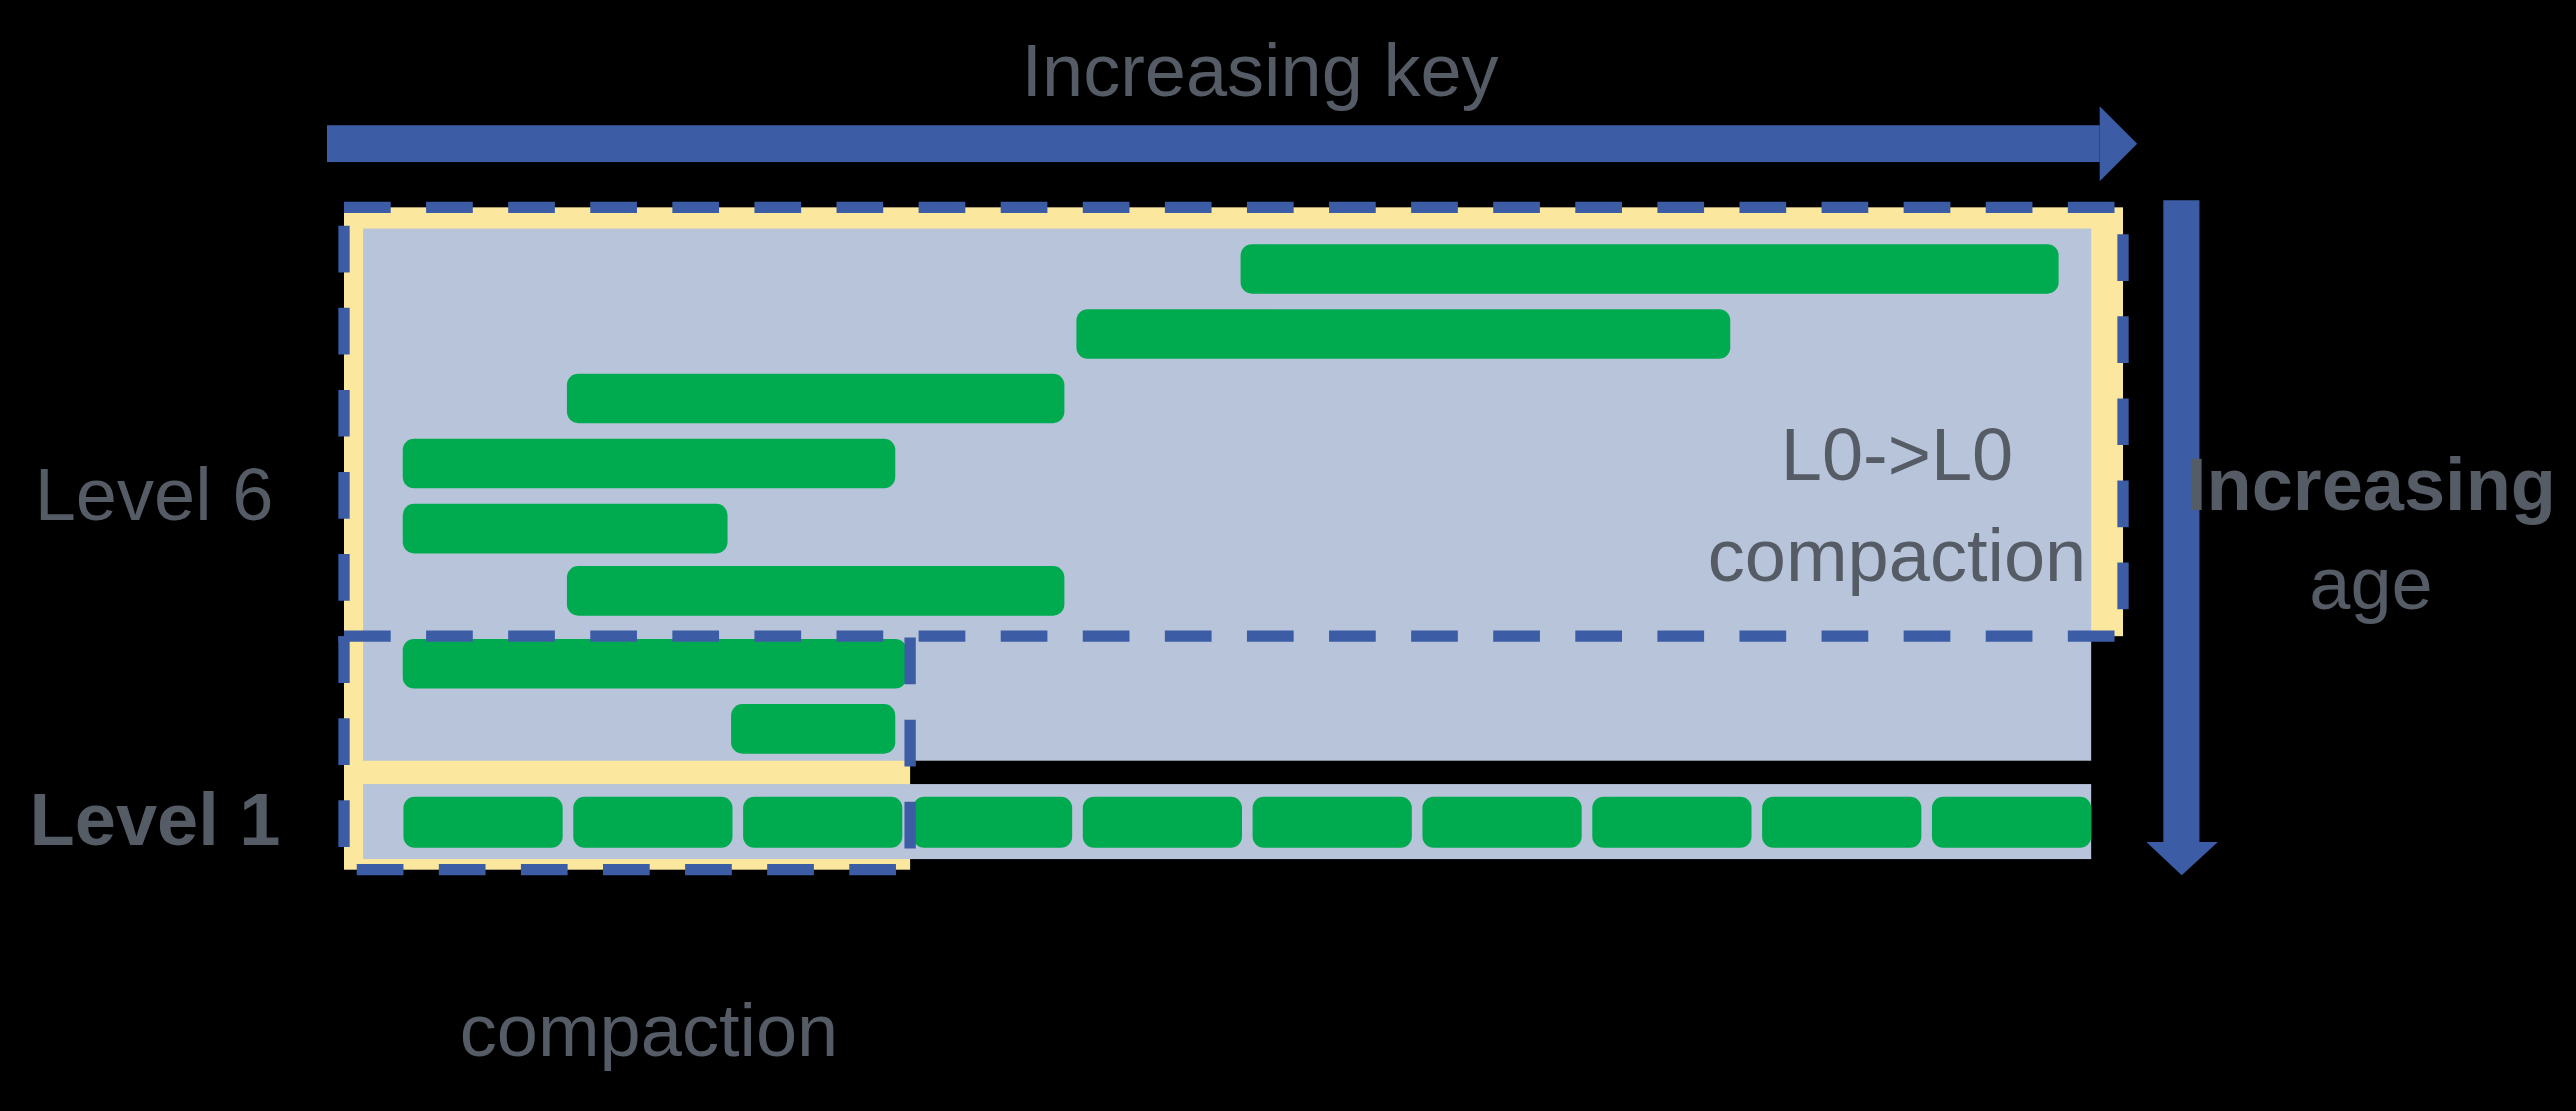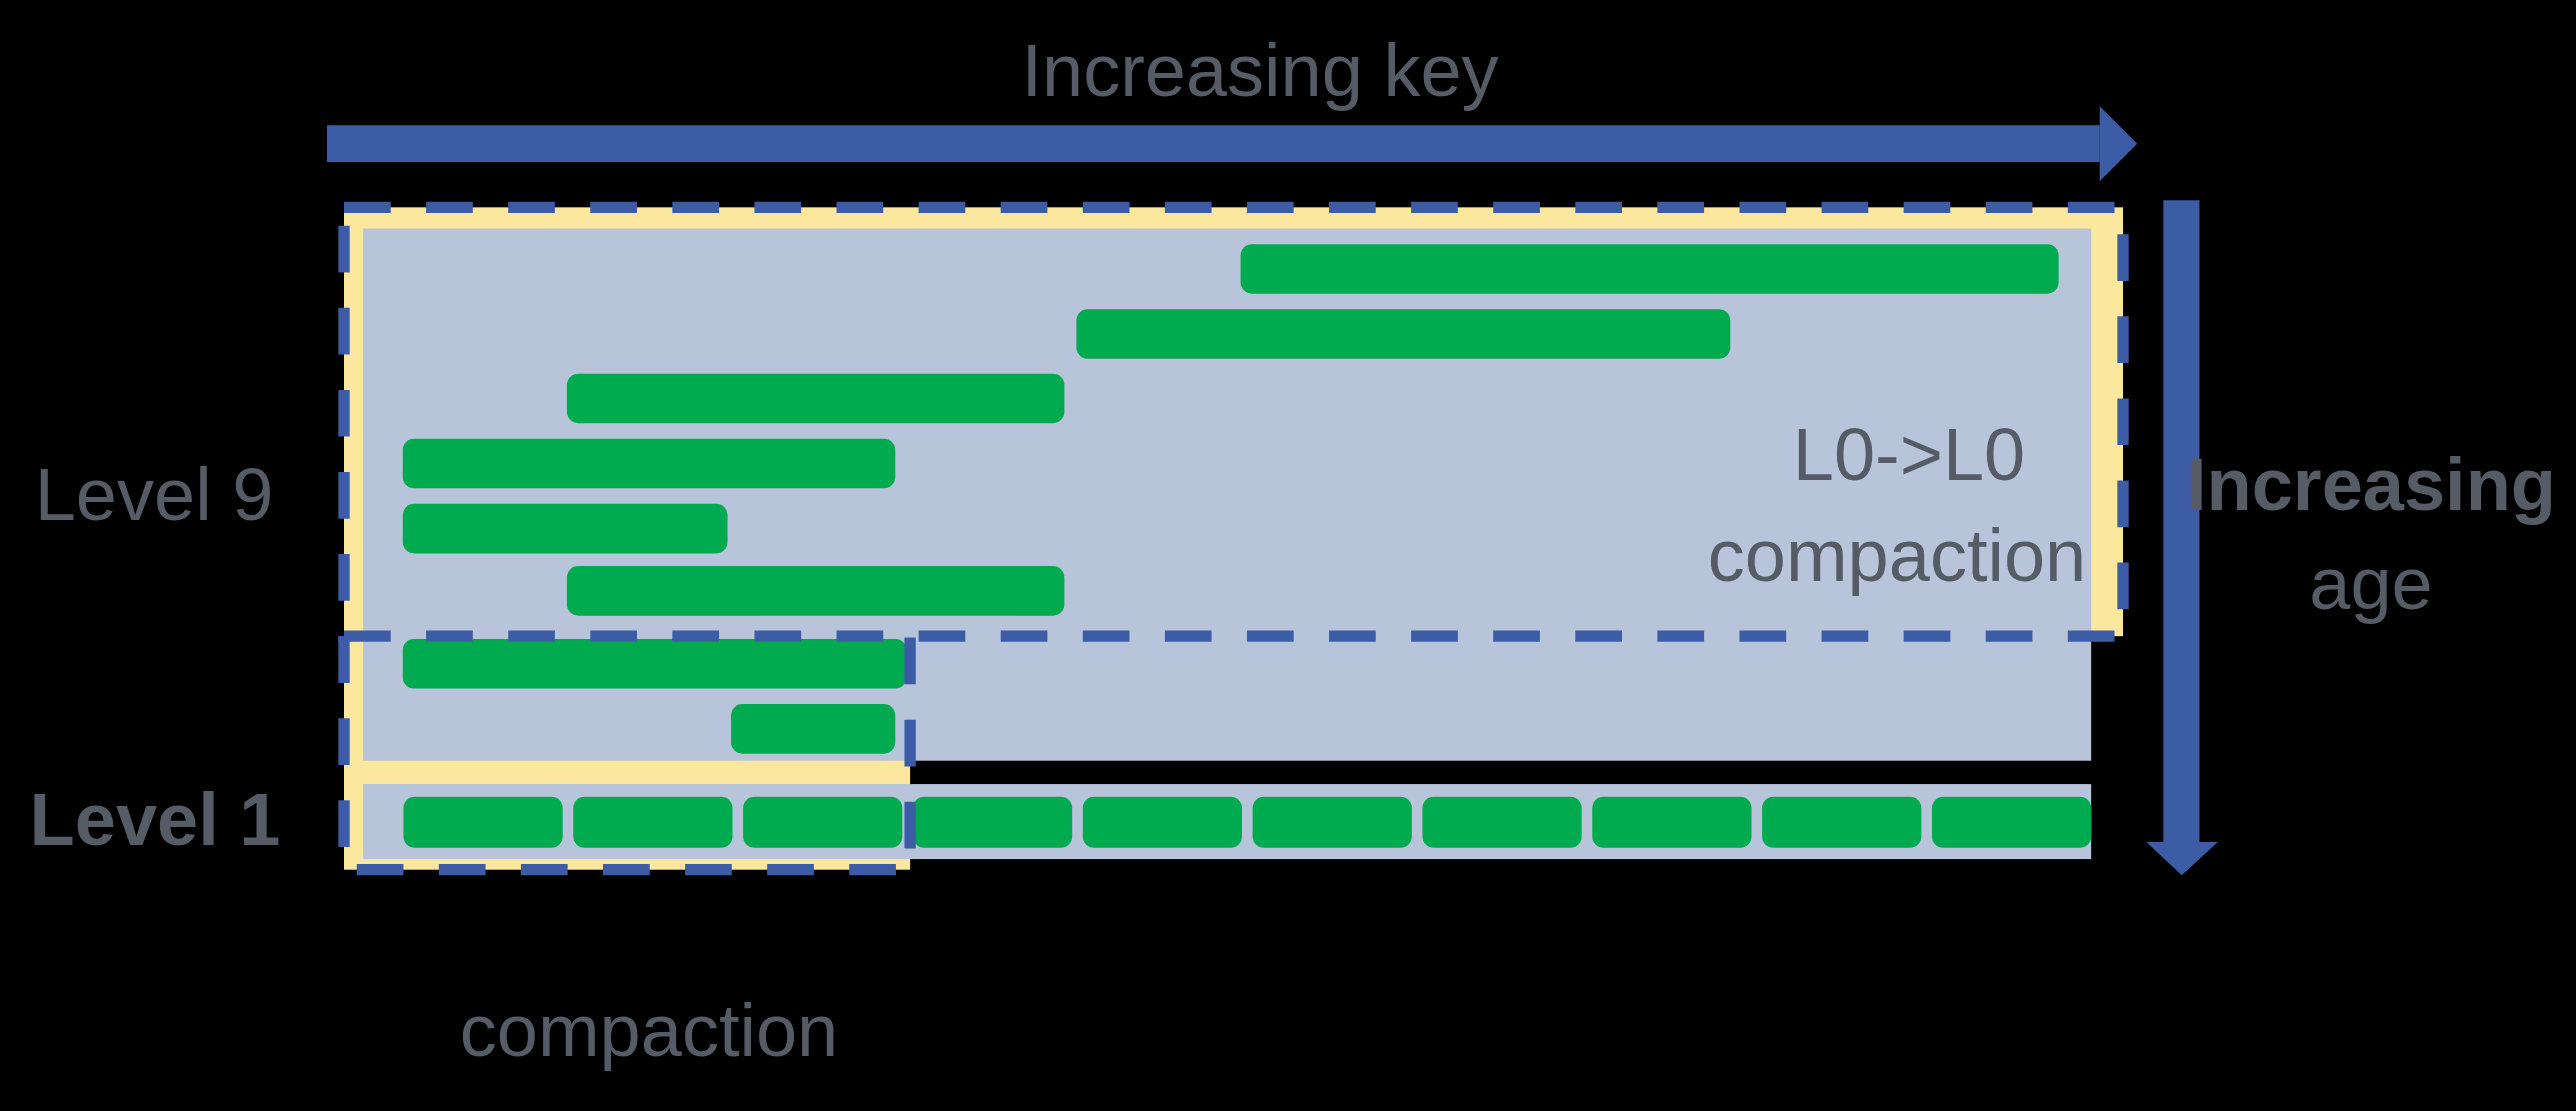--- a/index.html
+++ b/index.html
@@ -66,25 +66,25 @@
     </g>
 
     <g>
       <rect x="3057" y="283" width="51" height="907" fill="#3c5da6"></rect>
       <polygon points="3033,1190 3134,1190 3083,1237" fill="#3c5da6"></polygon>
     </g>
   </svg>
 
   <div class="lbl" style="left:1260px;top:71px;">Increasing key</div>
 
-  <div class="lbl" style="left:154px;top:495px;">Level 9</div>
+  <div class="lbl" style="left:154px;top:495px;">Level 6</div>
 
   <div class="lbl" style="left:155px;top:820px;font-weight:bold;">Level 1</div>
 
-  <div class="lbl" style="left:1897px;top:455px;margin-left:12px;">L0-&gt;L0</div>
+  <div class="lbl" style="left:1897px;top:455px;">L0-&gt;L0</div>
   <div class="lbl" style="left:1897px;top:556px;">compaction</div>
 
   <div class="lbl" style="left:2371px;top:485px;font-weight:bold;">Increasing</div>
   <div class="lbl" style="left:2371px;top:584px;">age</div>
 
   <div class="lbl" style="left:649px;top:1031px;">compaction</div>
 
 </div>
 
 

